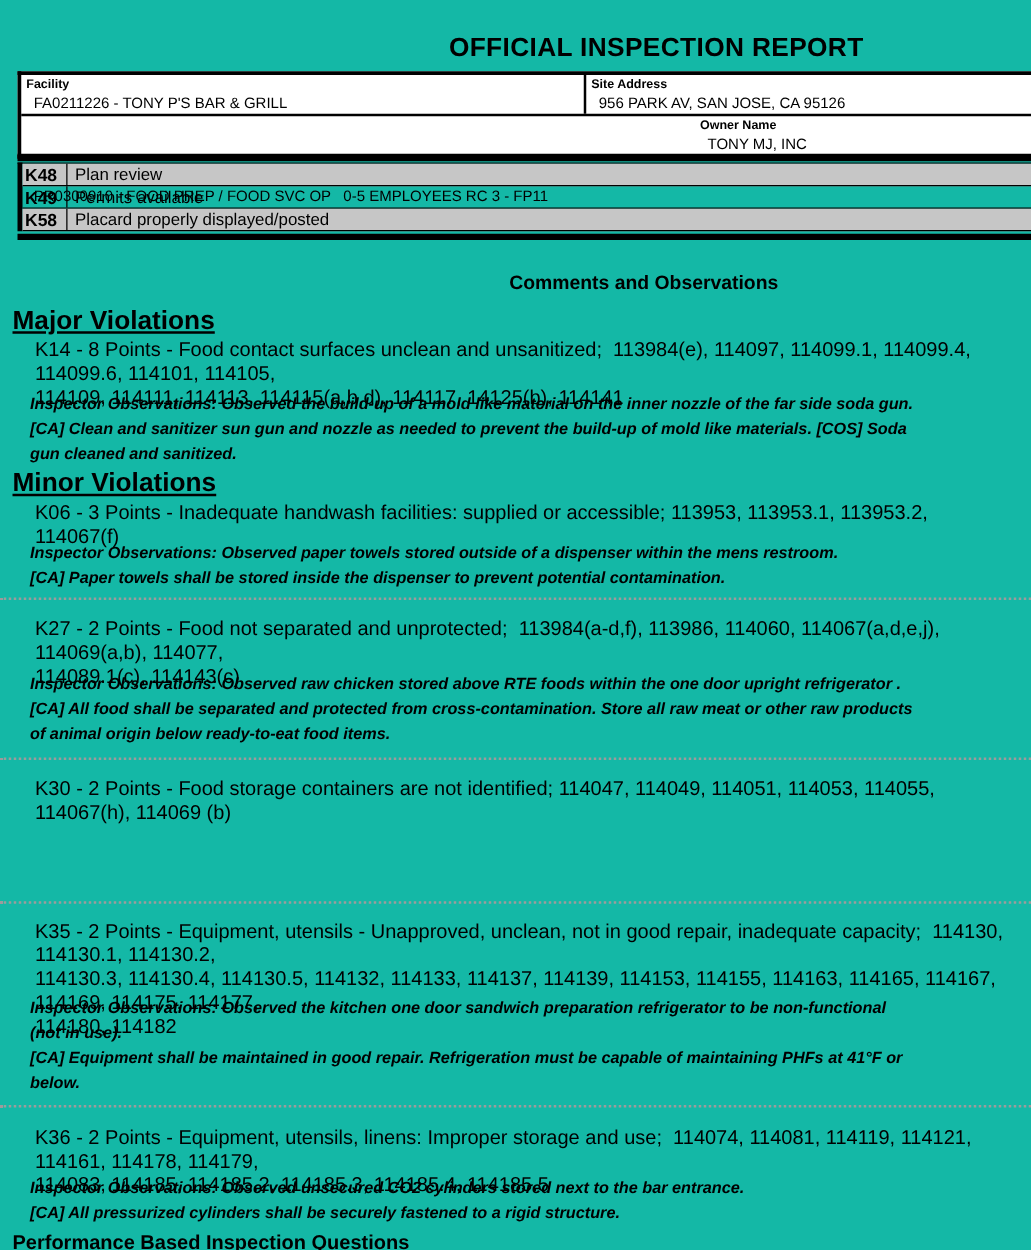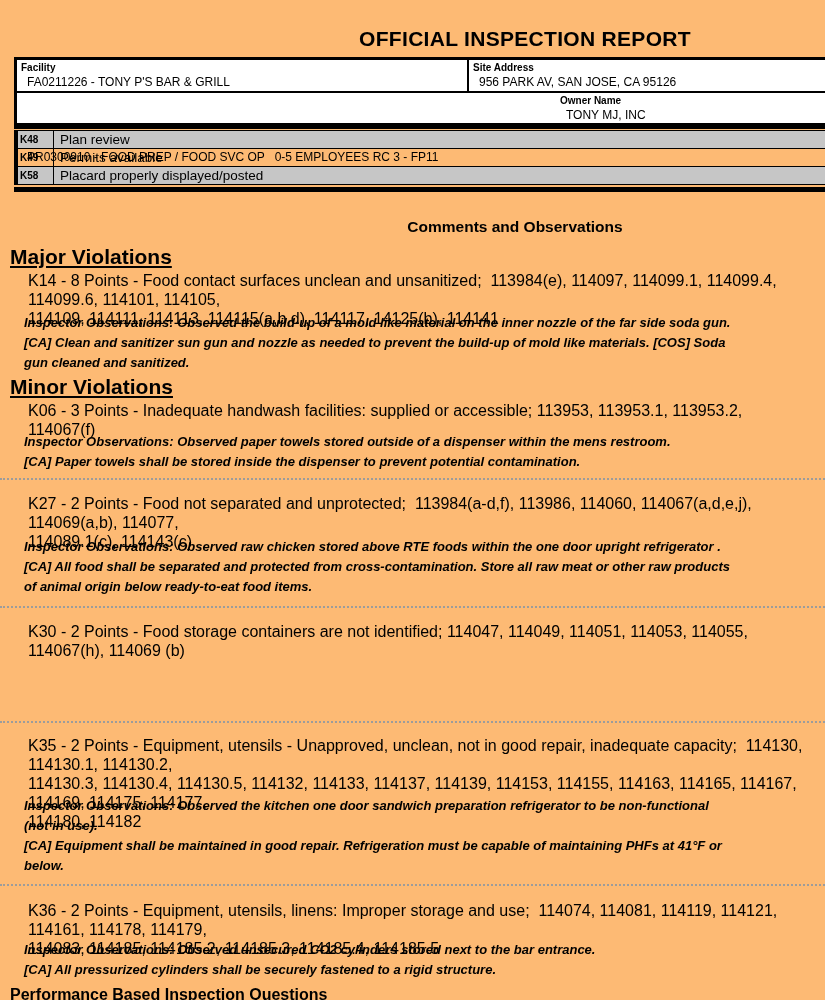--- a/index.html
+++ b/index.html
@@ -1,21 +1,21 @@
 <!DOCTYPE html>
 <html><head>
 <meta charset="utf-8">
 <style>
   html, body { margin:0; padding:0; background:#ffffff; }
   body {
     width:825px; height:1000px; overflow:hidden;
     font-family:"Liberation Sans","DejaVu Sans",sans-serif;
     color:#000;
   }
-  .page { position:relative; width:825px; height:1000px; background:#fdba74; }
+  .page { position:relative; width:825px; height:1000px; background:#14b8a6; }
 
   .title {
     position:absolute; top:27px; left:0; width:1050px;
     text-align:center; font-weight:bold; font-size:21px; letter-spacing:0.3px;
   }
 
   
   .info-table {
     position:absolute; top:57px; left:14px; width:1000px;
     border:3px solid #000; border-right:none; background:#fff;
@@ -35,21 +35,21 @@
 
   
   .checklist {
     position:absolute; top:130px; left:14px; width:1000px;
     border-left:4px solid #000; border-top:1px solid #000; box-sizing:border-box;
   }
   .check-row { display:flex; align-items:center; height:18px; border-bottom:1px solid #000; box-sizing:border-box; }
   .check-row.gray { background:#c6c6c6; }
   .check-code {
     width:36px; align-self:stretch; display:flex; align-items:center;
-    font-size:10px; font-weight:bold; padding-left:2px;
+    font-size:14px; font-weight:bold; padding-left:2px;
     border-right:1px solid #000; box-sizing:border-box;
   }
   .check-label { font-size:13.5px; padding-left:6px; }
 
   .comments-heading {
     position:absolute; top:218px; left:0; width:1030px;
     text-align:center; font-weight:bold; font-size:15.5px;
   }
 
   .section-heading {

